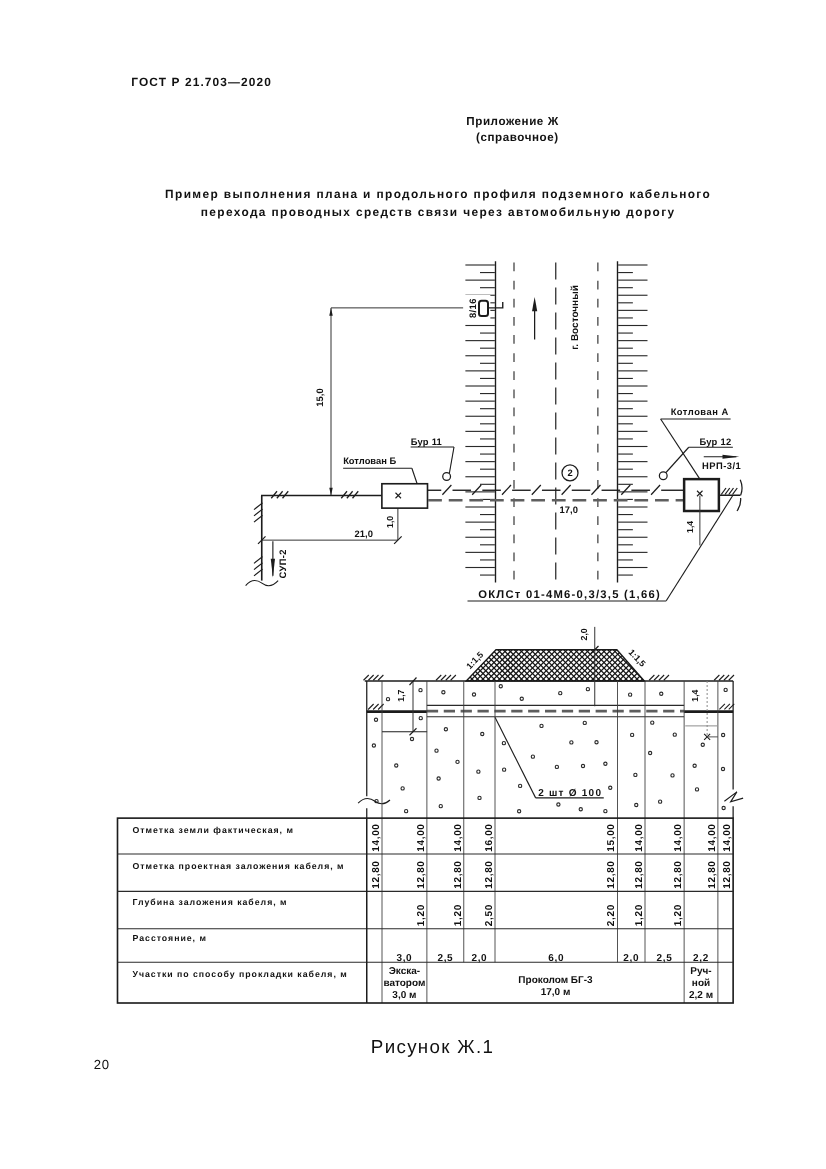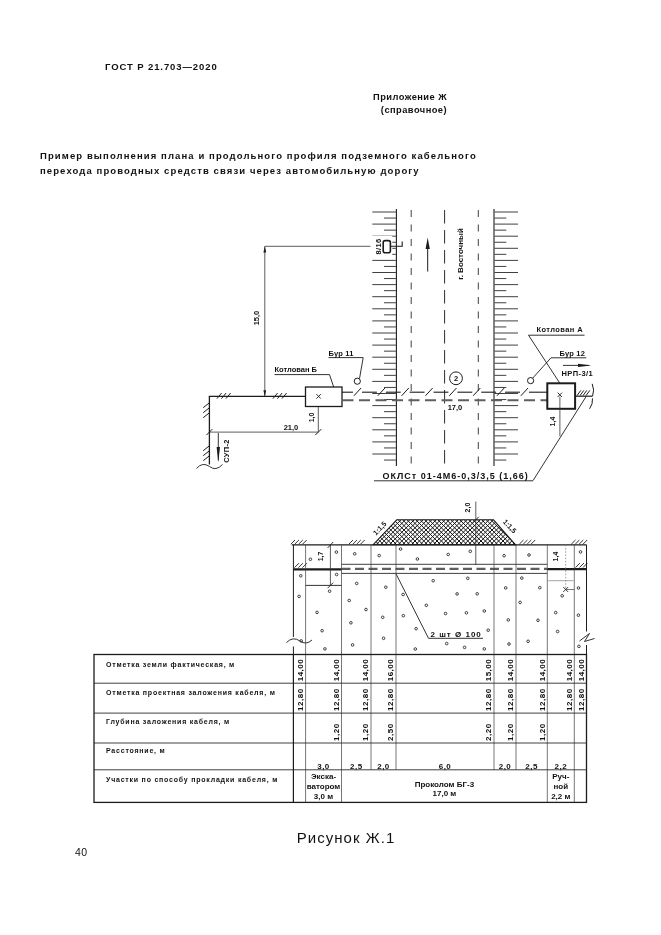--- a/index.html
+++ b/index.html
@@ -8,21 +8,21 @@
          font-family:"Liberation Sans", sans-serif; color:#111; }
   .abs { position:absolute; }
 </style>
 </head>
 <body>
 
 <div class="abs" style="left:78px; top:61.1px; font-size:9.5px; font-weight:bold; letter-spacing:0.9px;padding-left:27px;">ГОСТ Р 21.703—2020</div>
 
 <div class="abs" style="left:247px; top:90.6px; width:200px; text-align:right; font-size:9.3px; font-weight:bold; line-height:12.9px; letter-spacing:0.45px;">Приложение Ж<br>(справочное)</div>
 
-<div class="abs" style="left:40px; top:149.3px; width:621px; font-size:9.5px; font-weight:bold; line-height:14.3px; letter-spacing:1.1px;">Пример выполнения плана и продольного профиля подземного кабельного<br>перехода проводных средств связи через автомобильную дорогу</div>
+<div class="abs" style="left:40px; top:149.3px; width:621px; text-align:center; font-size:9.5px; font-weight:bold; line-height:14.3px; letter-spacing:1.1px;">Пример выполнения плана и продольного профиля подземного кабельного<br>перехода проводных средств связи через автомобильную дорогу</div>
 
 <svg class="abs" style="left:0; top:0;" width="661" height="935" viewBox="0 0 661 935">
 
 <line x1="396.4" y1="209" x2="396.4" y2="466" stroke="#1c1c1c" stroke-width="1.1" stroke-linecap="butt"></line>
 
 <line x1="494" y1="209" x2="494" y2="466" stroke="#1c1c1c" stroke-width="1.1" stroke-linecap="butt"></line>
 
 <g>
       <line x1="372.3" y1="212.0" x2="395.9" y2="212.0" stroke="#2a2a2a" stroke-width="0.9" stroke-linecap="butt"></line>
       <line x1="384.0" y1="218.05" x2="395.9" y2="218.05" stroke="#2a2a2a" stroke-width="0.9" stroke-linecap="butt"></line>
@@ -589,13 +589,13 @@
 <text x="444.4" y="786.8" font-size="8" font-weight="bold" text-anchor="middle" fill="#111">Проколом БГ-3</text>
 <text x="444.4" y="795.8" font-size="8" font-weight="bold" text-anchor="middle" fill="#111">17,0 м</text>
 
 <text x="560.8" y="779.2" font-size="8" font-weight="bold" text-anchor="middle" fill="#111">Руч-</text>
 <text x="560.8" y="788.9" font-size="8" font-weight="bold" text-anchor="middle" fill="#111">ной</text>
 <text x="560.8" y="798.5" font-size="8" font-weight="bold" text-anchor="middle" fill="#111">2,2 м</text>
 </svg>
 
 <div class="abs" style="left:246px; top:829px; width:200px; text-align:center; font-size:15px; letter-spacing:1.05px;">Рисунок Ж.1</div>
 
-<div class="abs" style="left:75px; top:846.3px; font-size:10.5px; letter-spacing:0.5px;">40</div>
+<div class="abs" style="left:75px; top:846.3px; font-size:10.5px; letter-spacing:0.5px;">20</div>
 
 </body></html>

